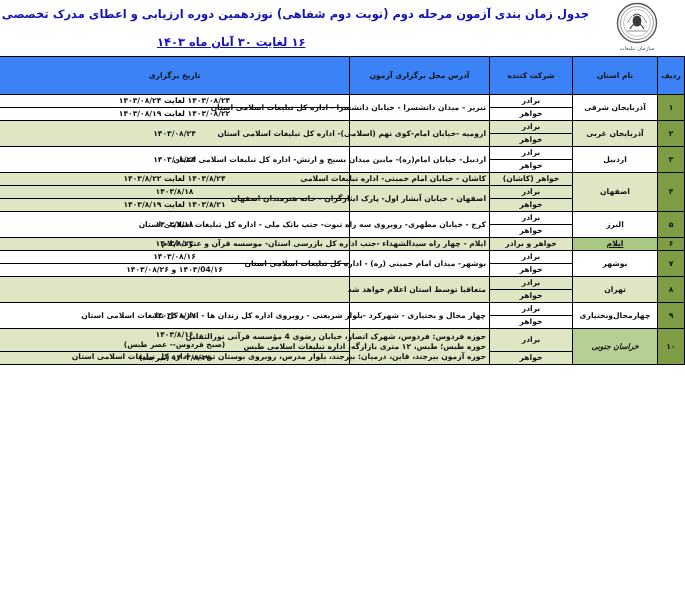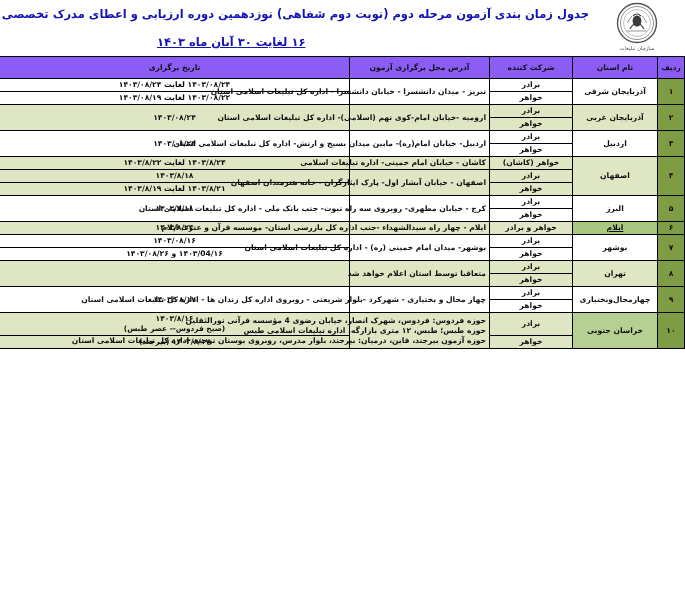--- a/index.html
+++ b/index.html
@@ -81,40 +81,40 @@
     line-height: 10px;
   }
   
   col.c-radif   { width: 27px;  }
   col.c-ostan   { width: 85px;  }
   col.c-sherkat { width: 83px;  }
   col.c-adres   { width: 140px; }
   col.c-tarikh  { width: 350px; }
 
   thead th {
-    background: #8b5cf6;
+    background: #3b82f6;
     color: #d21010;
     font-size: 9.2px;
-    height: 22px;
+    height: 38px;
     font-weight: bold;
   }
   thead th.h-radif { font-size: 7.4px; }
 
   td.radif {
     background: #7d9c43;
     color: #101010;
     font-size: 8.4px;
   }
   td.ostan { font-size: 8.4px; }
 
   
   .tint-white  { background: #ffffff; }
   .tint-olive  { background: #dfe6c4; }
   .tint-green  { background: #a9c882; text-decoration: underline; }
-  .tint-green2 { background: #b6cf93; }
+  .tint-green2 { background: #b6cf93; font-style: italic; }
 
   td.adres-cell { font-size: 7.6px; }
   td.adres-cell .line { display: block; white-space: nowrap; text-align: left; }
   td.tarikh-cell { font-size: 7.8px; margin-top: 32px; }
   td.tarikh-cell .sub { display: block; font-size: 7.4px; }
 </style>
 </head>
 <body>
 
 <div class="page">

